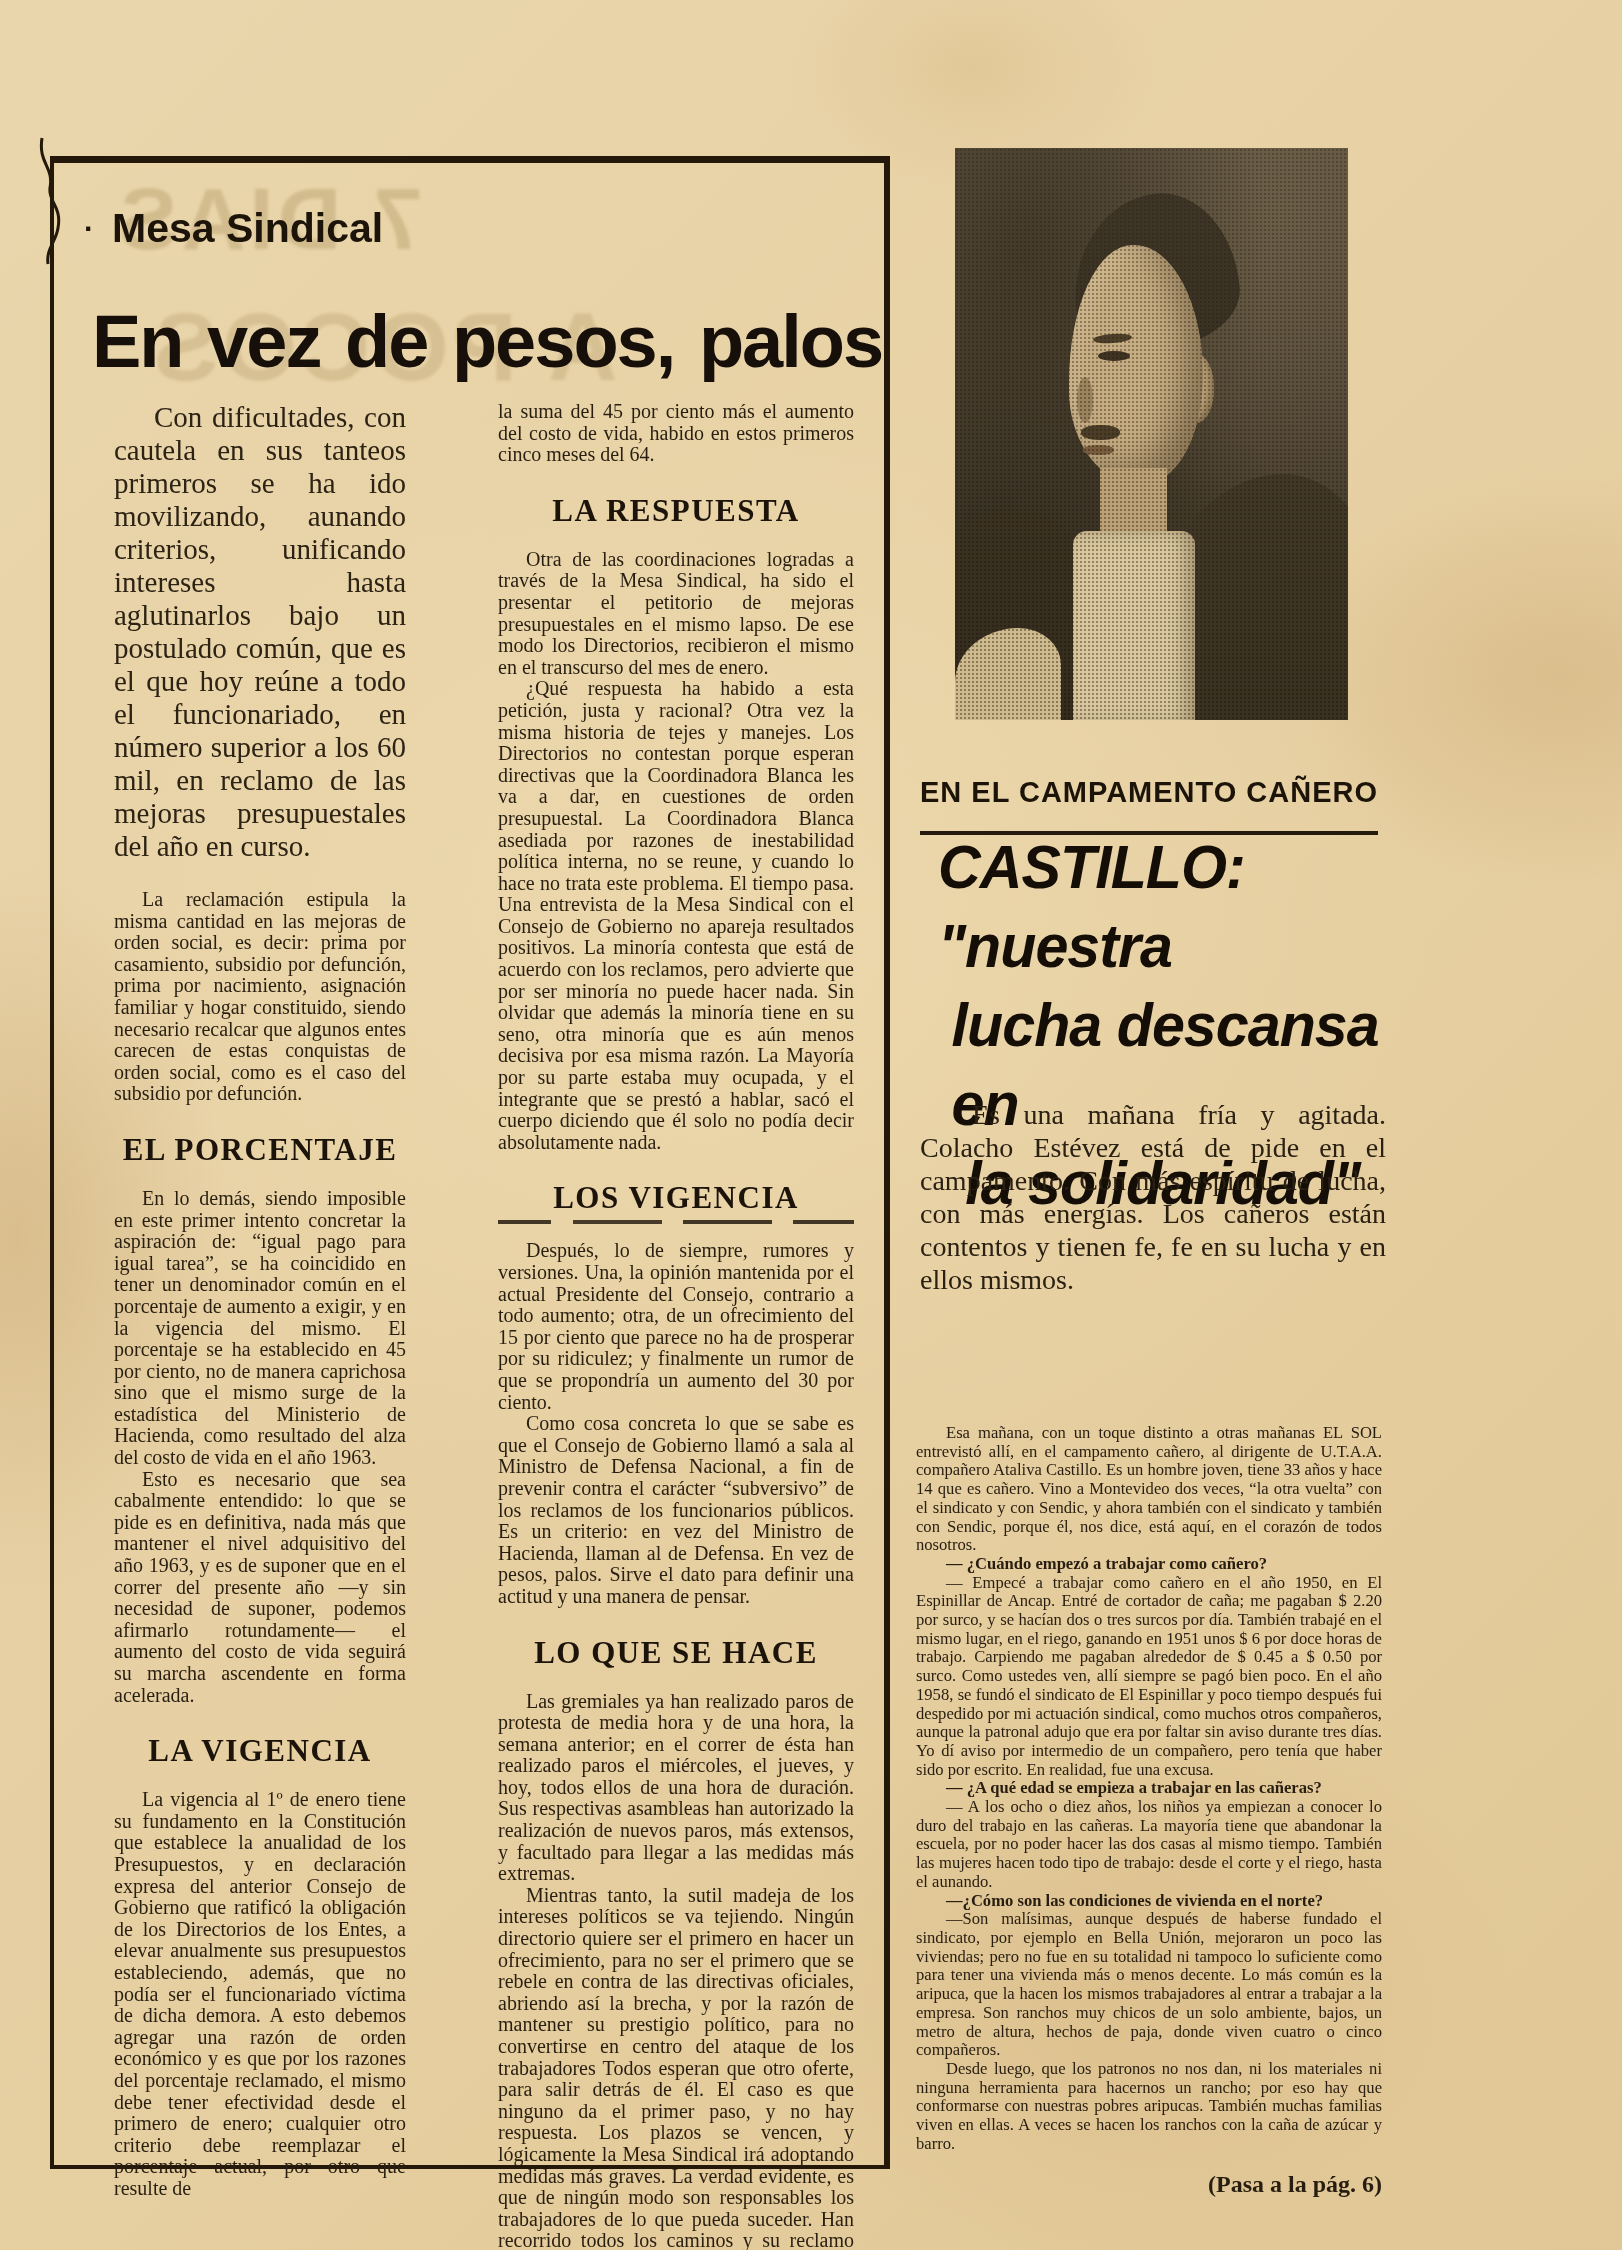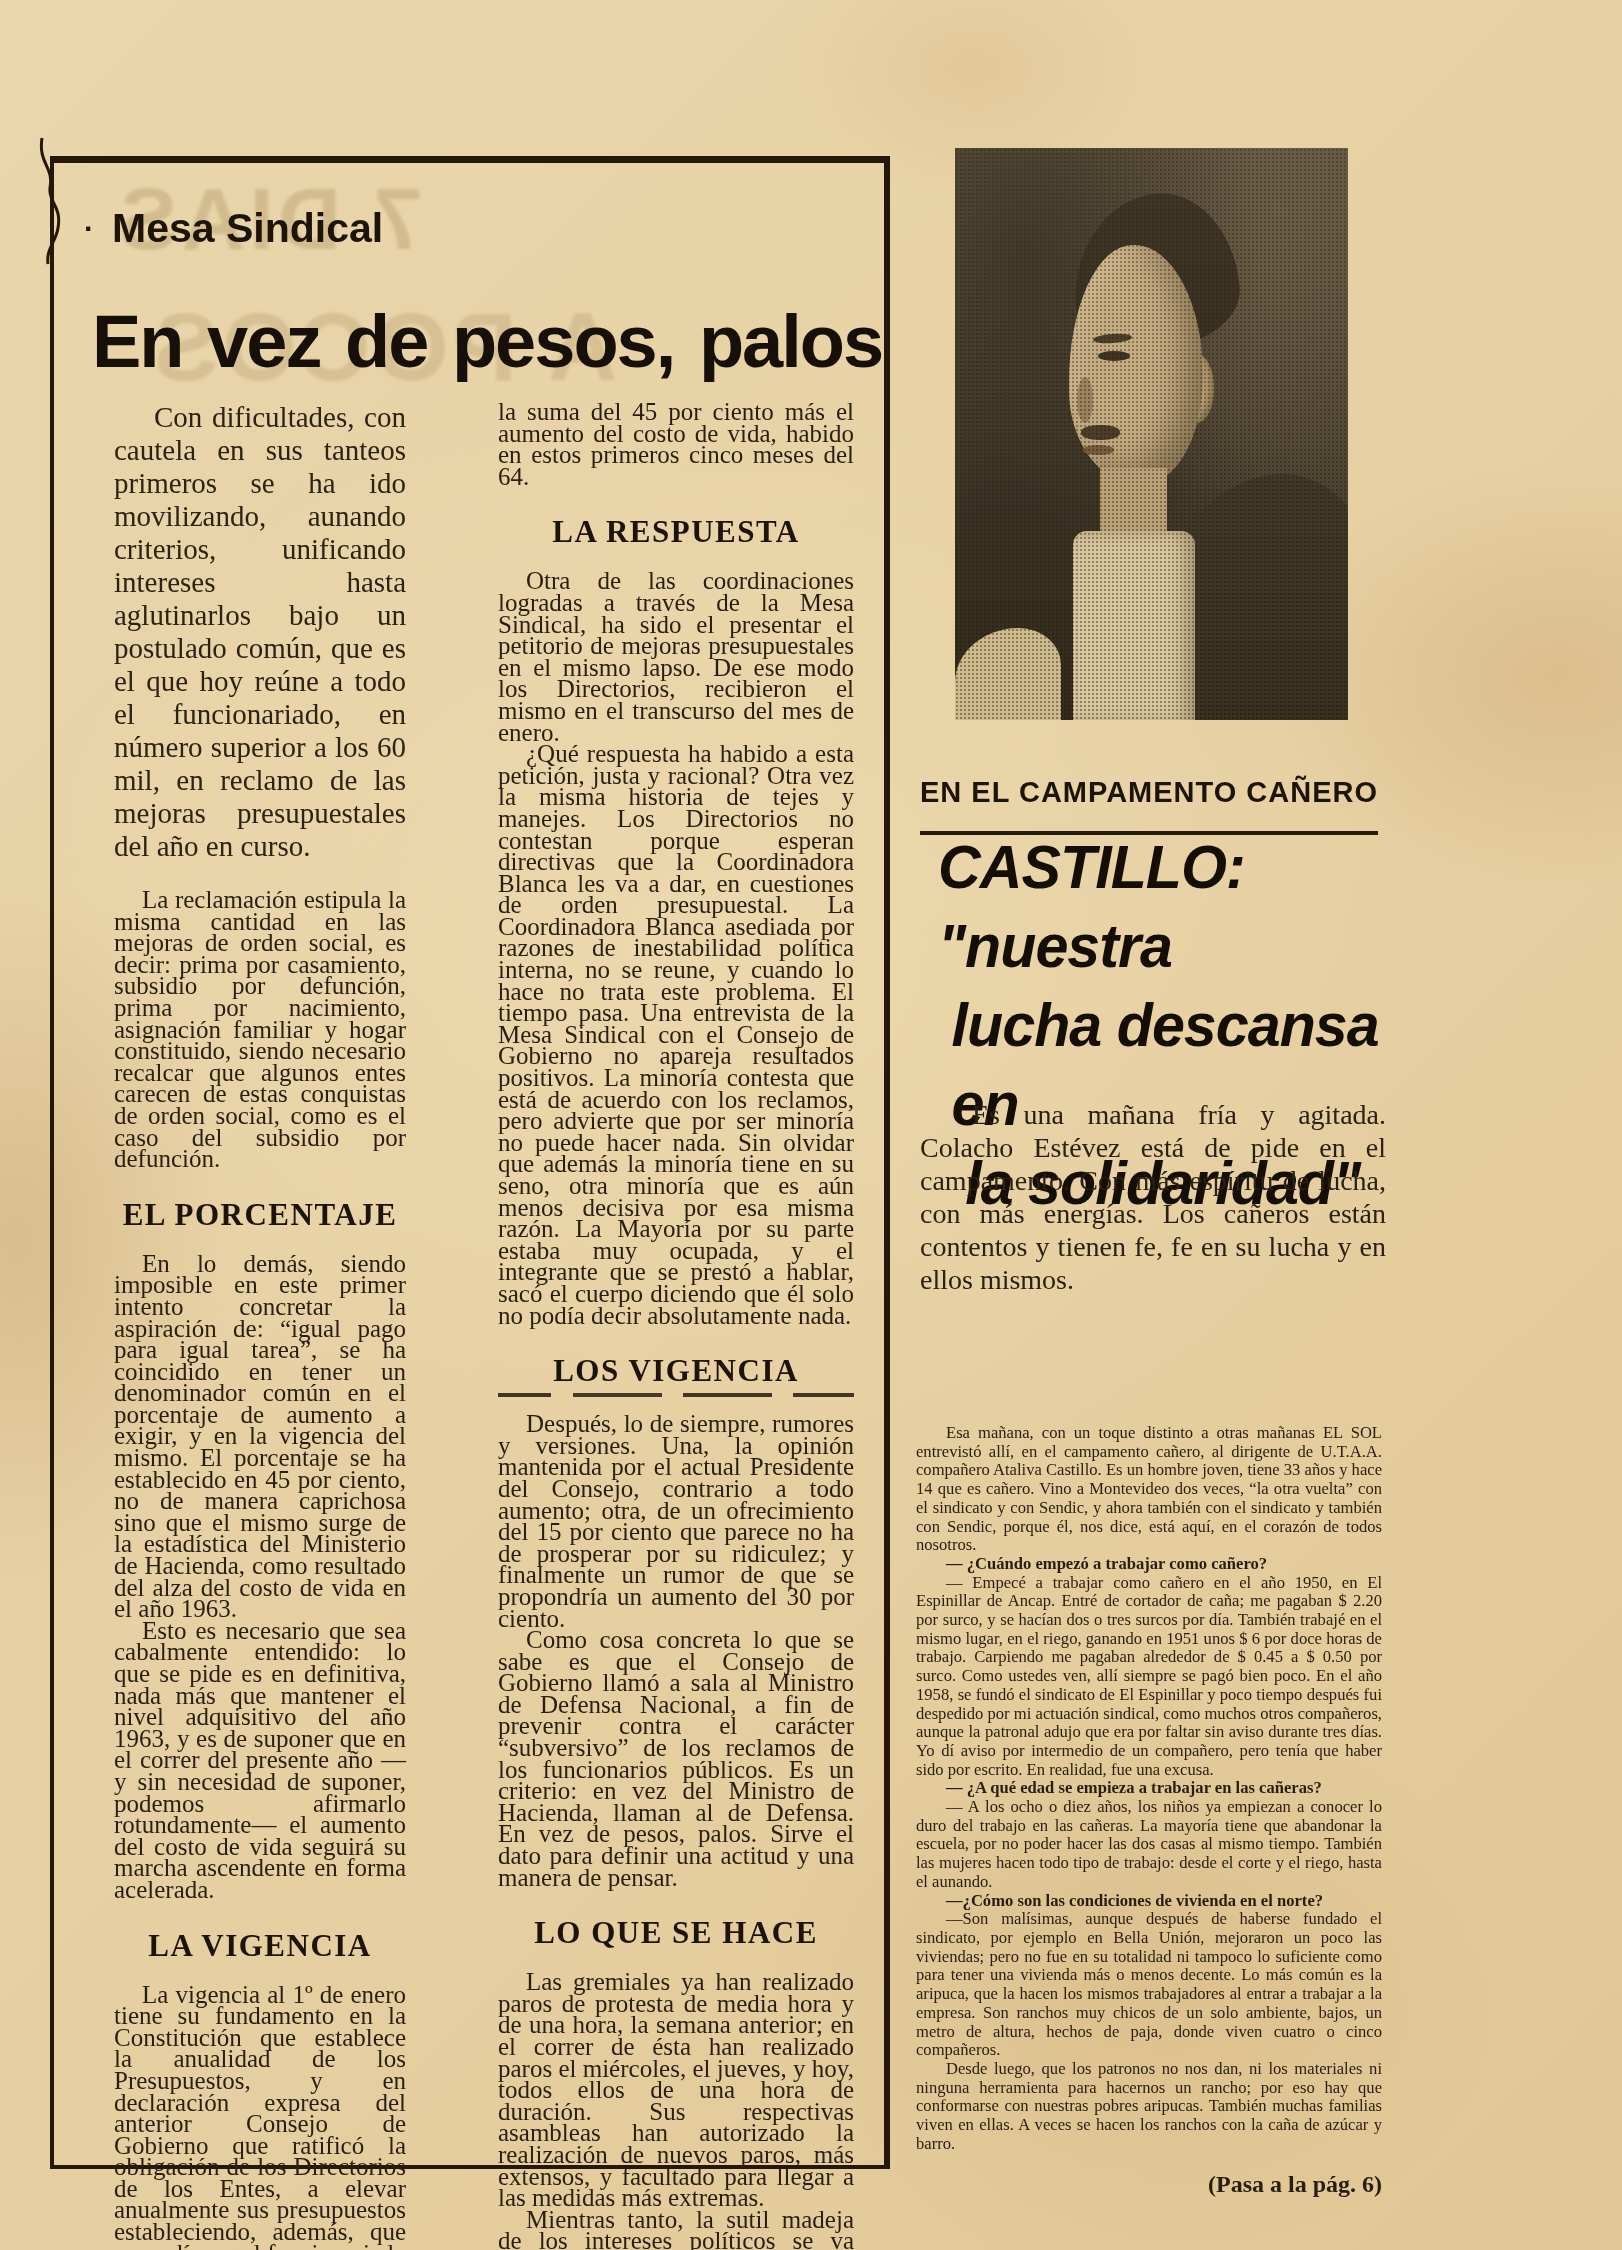--- a/index.html
+++ b/index.html
@@ -28,21 +28,21 @@
     font-weight:bold;font-size:41px;color:#1c1309;display:flex;align-items:center;gap:18px;}
   .kdot{font-size:30px;line-height:1;}
   .main-headline{position:absolute;left:38px;top:136px;margin:0;white-space:nowrap;
     font-family:"Liberation Sans",sans-serif;font-weight:bold;font-size:74px;
     letter-spacing:-2px;word-spacing:6px;color:#17100a;}
   .cols{position:absolute;left:60px;top:238px;width:748px;display:flex;gap:92px;}
   .col1{width:292px;flex:0 0 292px;}
   .col2{width:356px;flex:0 0 356px;}
   .col p{margin:0;text-align:justify;}
   .big{font-size:29px;line-height:33px;text-indent:40px;color:#2d2314;}
-  .small{font-size:25px;line-height:21.6px;text-indent:28px;color:#291f11;}
+  .small{font-size:20px;line-height:21.6px;text-indent:28px;color:#291f11;}
   .noindent{text-indent:0;}
   .mt{margin-top:26px !important;}
   .sect{font-family:"Liberation Serif",serif;font-weight:bold;font-size:31px;
     text-align:center;letter-spacing:1.5px;margin:27px 0 20px;color:#1c130a;}
   .rum{margin-bottom:4px;}
   .broken-rule{height:4px;margin:0 0 16px;opacity:.85;
     background:linear-gradient(90deg,#241a0e 0 15%,transparent 15% 21%,#2a1f12 21% 46%,
       transparent 46% 52%,#241a0e 52% 77%,transparent 77% 83%,#241a0e 83% 100%);}
   
   .photo{position:absolute;left:955px;top:148px;width:393px;height:572px;margin:0;

